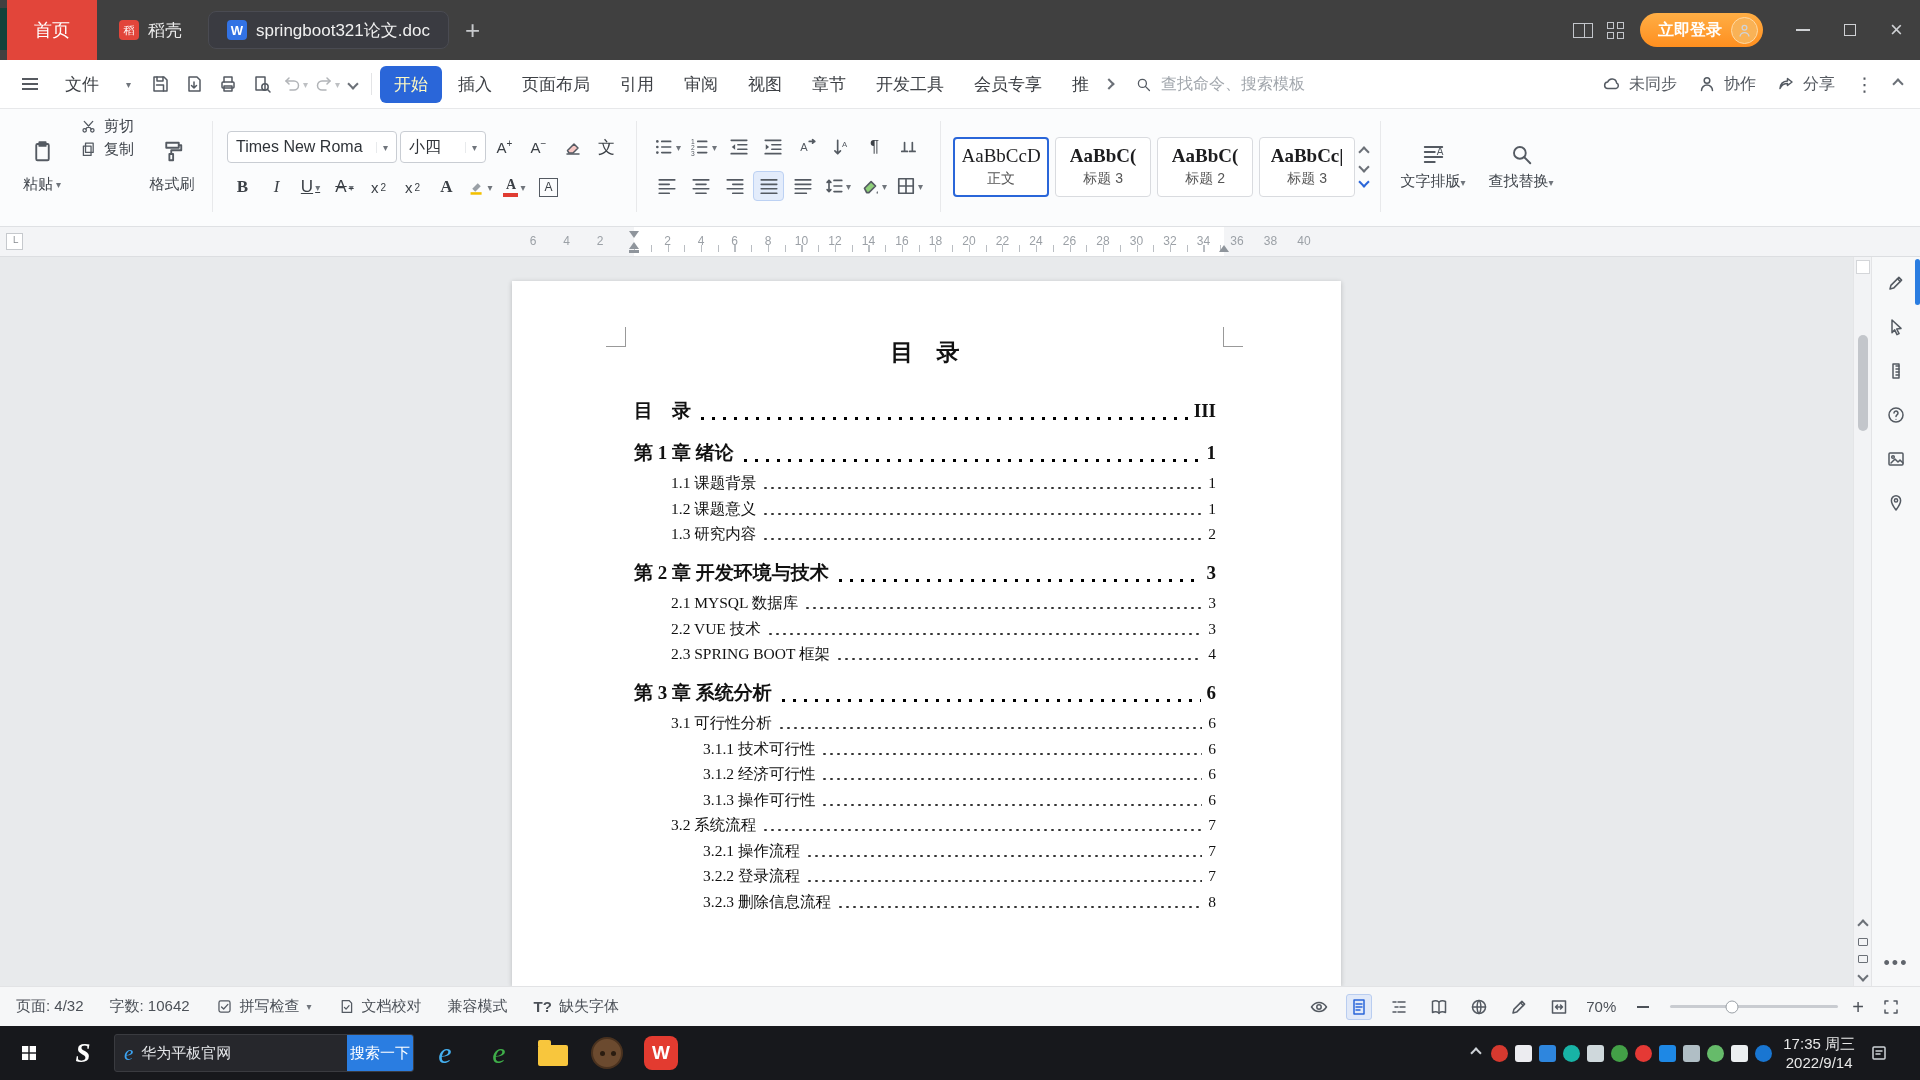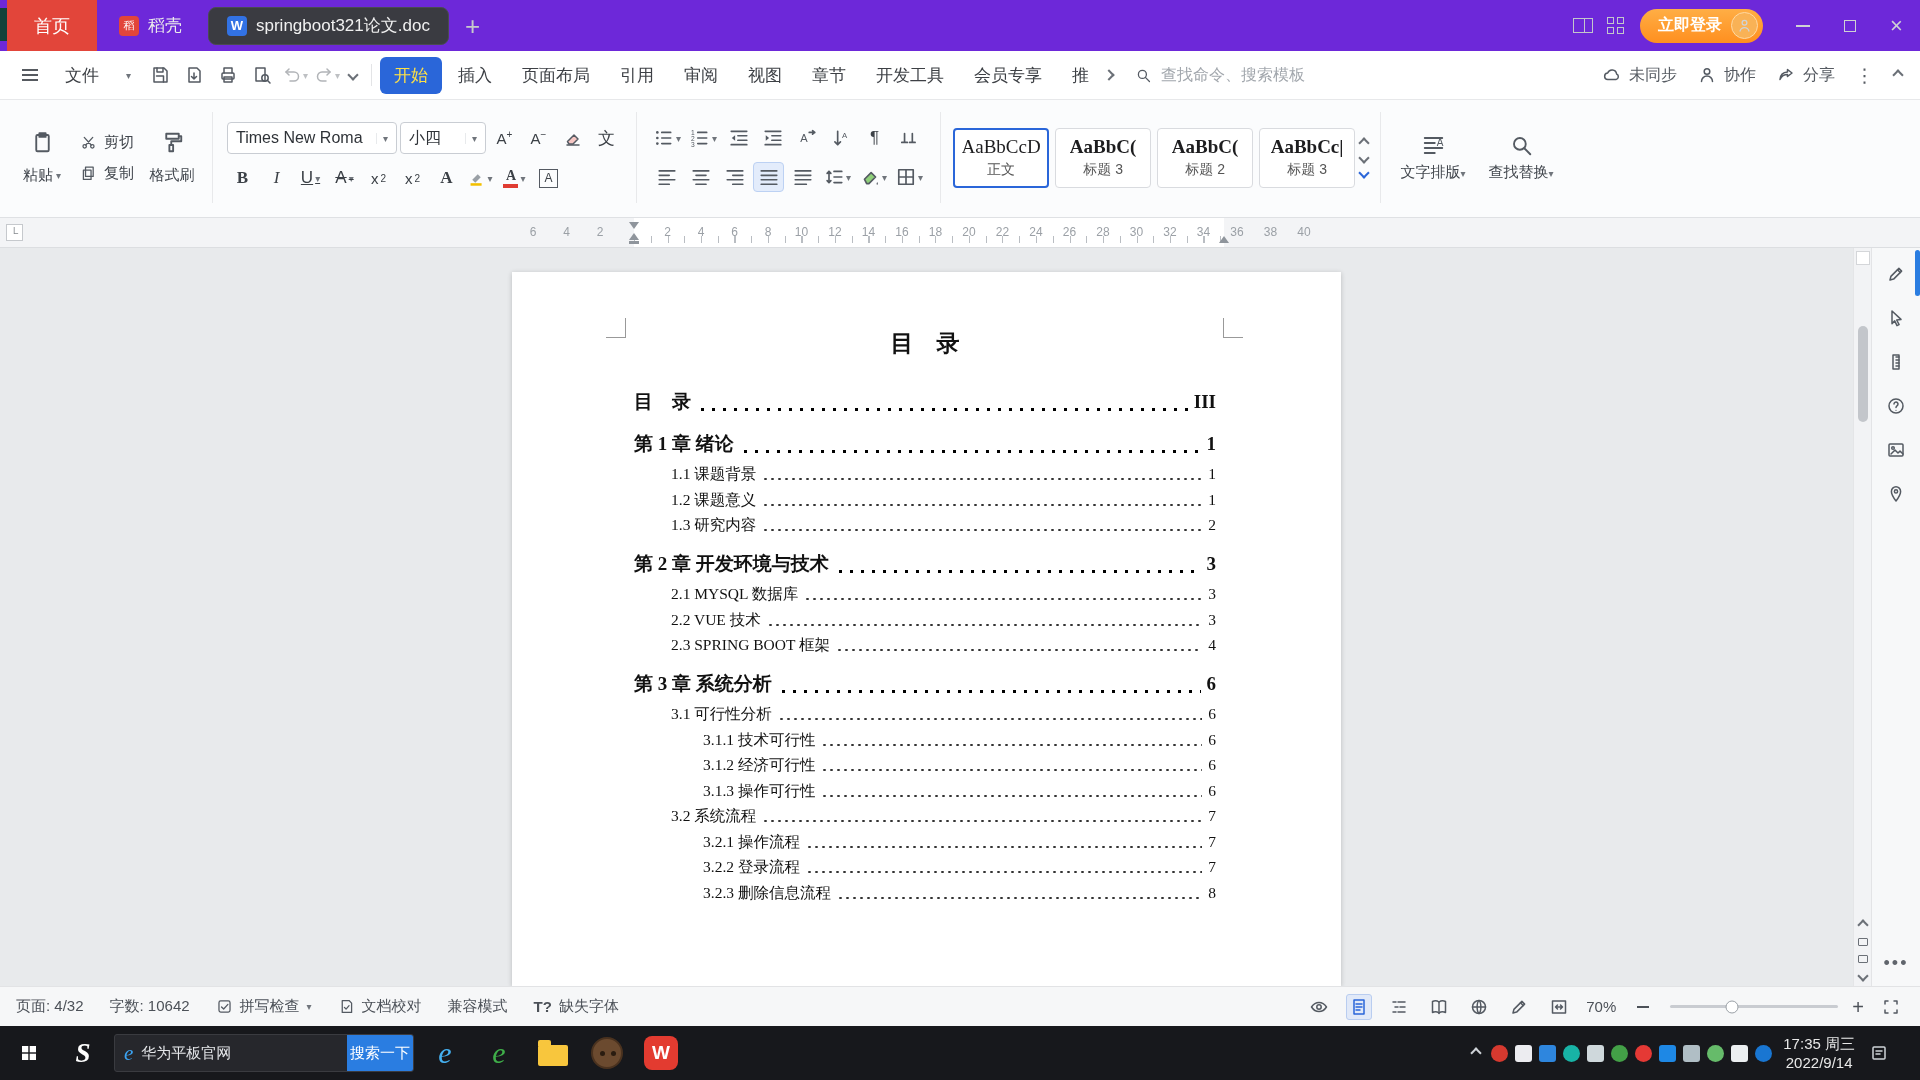--- a/index.html
+++ b/index.html
@@ -1,21 +1,21 @@
 <!DOCTYPE html>
 <html><head>
 <meta charset="utf-8">
 <style>
   * { margin:0; padding:0; box-sizing:border-box; cursor:default; }
   html,body { width:1920px; height:1080px; overflow:hidden; }
   body { font-family:"Liberation Sans", sans-serif; font-size:16px; color:#3d4045; background:#e8eaec; }
   .app { display:flex; flex-direction:column; width:1920px; height:1080px; }
 
   
-  .titlebar { height:51px; background:#6d28d9; display:flex; align-items:stretch; color:#ddd; flex:0 0 auto;text-align:center; }
+  .titlebar { height:60px; background:#404040; display:flex; align-items:stretch; color:#ddd; flex:0 0 auto;text-align:center; }
   .edge-strip { width:7px; background:#12423a; margin:8px 0 10px 0; }
   .tab-home { width:90px; background:#e2453a; color:#fff; display:flex; align-items:center; justify-content:center; font-size:18px; }
   .tab-docer { display:flex; align-items:center; gap:9px; padding:0 22px; font-size:17px; color:#ececec; }
   .docer-ico { width:20px; height:20px; border-radius:4px; background:#e2453a; color:#fff; font-size:11px; display:grid; place-items:center; }
   .tab-doc { align-self:center; height:38px; background:#3a3b41; border:1px solid #4a4b52; border-radius:8px; display:flex; align-items:center; gap:9px; padding:0 18px; font-size:17px; color:#f0f0f0; margin-left:4px; }
   .wps-ico { width:20px; height:20px; border-radius:4px; background:#3272e4; color:#fff; font-weight:bold; font-size:13px; display:grid; place-items:center; }
   .newtab { font-size:26px; color:#c7c9cc; margin:0 16px; align-self:center; line-height:1; }
   .tb-spacer { flex:1; }
   .win-arrange { display:flex; align-items:center; gap:14px; margin-right:16px; }
   .arr1 { width:20px; height:15px; border:1.6px solid #c3c6cb; position:relative; }
@@ -33,34 +33,34 @@
   .menubar { height:49px; background:#fff; border-bottom:1px solid #e7e8ea; display:flex; align-items:center; padding:0 10px; font-size:17px; color:#3d4045; flex:0 0 auto; }
   .file-btn { display:flex; align-items:center; gap:27px; padding:0 12px; }
   .burger { width:16px; height:2px; background:#565a60; box-shadow:0 -5px 0 #565a60, 0 5px 0 #565a60; }
   .qa { width:34px; height:34px; display:grid; place-items:center; border-radius:4px; }
   .undo-g { display:flex; align-items:center; gap:1px; padding:0 3px; }
   .dd { font-size:10px; color:#70757c; }
   .dis { opacity:.45; }
   .vline { width:1px; height:22px; background:#e3e4e6; margin:0 8px; }
   .mtabs { display:flex; align-items:center; gap:2px; }
   .mtab { padding:7px 14px; border-radius:6px; white-space:nowrap; }
-  .mtab.active { background:#2a66d9; color:#fde047; }
+  .mtab.active { background:#2a66d9; color:#fef9c3; }
   .chev { width:8px; height:8px; border-right:2px solid #6b7077; border-bottom:2px solid #6b7077; display:inline-block; }
   .chev.r { transform:rotate(-45deg); } .chev.u { transform:rotate(-135deg); } .chev.d { transform:rotate(45deg); }
   .cmd-search { display:flex; align-items:center; gap:9px; margin-left:22px; color:#a2a7ad; font-size:16px; width:265px; }
   .mright { margin-left:auto; display:flex; align-items:center; gap:20px; color:#565b62; font-size:16px; padding-right:8px; }
   .mr-item { display:flex; align-items:center; gap:7px; }
   .vdots { font-size:19px; color:#565b62; }
 
   
   .ribbon { height:118px; background:#fbfcfd; border-bottom:1px solid #dfe1e4; display:flex; align-items:stretch; padding:6px 8px 8px 10px; flex:0 0 auto; }
   .sep { width:1px; background:#e8e9eb; margin:6px 8px; }
   .bigbtn { width:64px; display:flex; flex-direction:column; align-items:center; justify-content:center; gap:11px; border-radius:6px; font-size:15px; color:#41464d; text-align:center; }
   .bigbtn .lbl { display:flex; align-items:center; gap:3px; white-space:nowrap; }
-  .minicol { display:flex; flex-direction:column; justify-content:center; gap:8px; }
+  .minicol { display:flex; flex-direction:column; }
   .minibtn { display:flex; align-items:center; gap:7px; font-size:15px; color:#41464d; padding:2px 6px; border-radius:4px; white-space:nowrap; }
   .fontgrp, .pargrp { display:flex; flex-direction:column; justify-content:center; gap:9px; padding:0 6px; }
   .rrow { display:flex; align-items:center; gap:3px; }
   .combo { height:32px; border:1px solid #c9cdd3; border-radius:4px; background:#fff; display:flex; align-items:center; padding:0 8px; font-size:16px; color:#2f3338; }
   .combo .dd { margin-left:auto; border-left:1px solid #e8eaec; padding-left:6px; }
   .c-font { width:170px; } .c-size { width:86px; }
   .sbtn { min-width:31px; height:30px; display:flex; align-items:center; justify-content:center; border-radius:4px; font-size:17px; color:#3c4147; padding:0 3px; gap:2px; }
   .sbtn.on { background:#e3ecfb; border:1px solid #bcd1f3; }
   .bld { font-weight:bold; font-family:"Liberation Serif",serif; }
   .ita { font-style:italic; font-family:"Liberation Serif",serif; }

